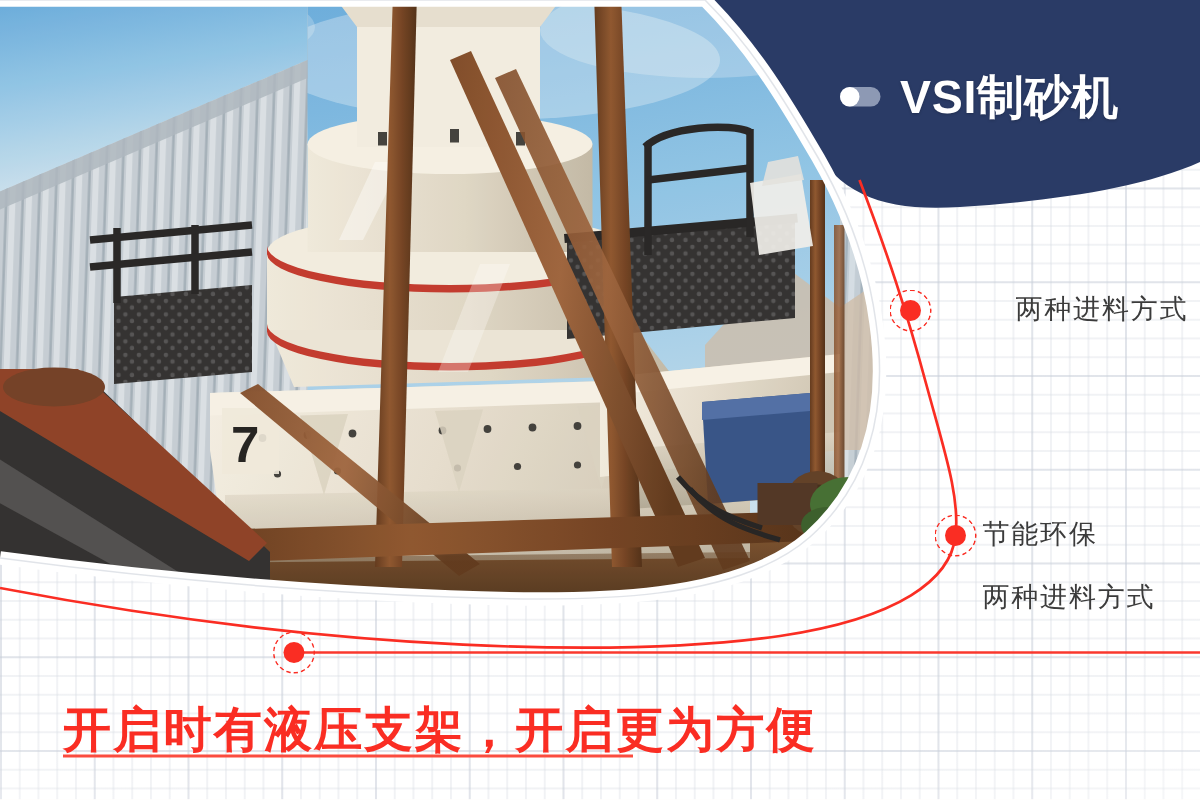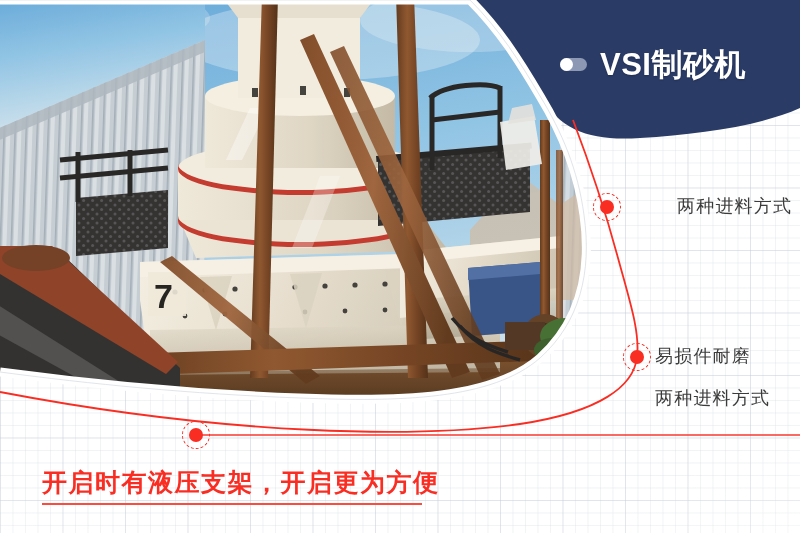--- a/index.html
+++ b/index.html
@@ -65,21 +65,21 @@
     position:absolute;color:#3b3b3b;font-size:18px;line-height:1;
     white-space:nowrap;letter-spacing:1.2px;
   }
   #feat-1{left:677px;top:197px;}
   #feat-2{left:655px;top:347px;}
   #feat-3{left:655px;top:389px;}
 
   
   .caption{
     position:absolute;left:42px;top:470px;
-    color:#fa2d23;font-size:25px;font-weight:bold;
+    color:#fa2d23;font-size:32px;font-weight:bold;
     letter-spacing:1.5px;white-space:nowrap;line-height:1;
   }
   .caption-rule{
     position:absolute;left:42px;top:503px;width:380px;height:2px;
     background:#fb4c3f;
   }
 
   
   .dot{position:absolute;width:28px;height:28px;}
   .dot .ring{
@@ -337,21 +337,21 @@
              C 420 438, 230 436, 0 392" fill="none" stroke="#fa2d23" stroke-width="1.8"></path>
     <path d="M 196 435 L 800 435" fill="none" stroke="#fa2d23" stroke-width="1.6" opacity=".95"></path>
   </svg>
 
   <div class="title-block">
     <span class="bullet"></span>
     <span class="title-text">VSI制砂机</span>
   </div>
 
   <div class="feat" id="feat-1">两种进料方式</div>
-  <div class="feat" id="feat-2">易损件耐磨</div>
+  <div class="feat" id="feat-2">节能环保</div>
   <div class="feat" id="feat-3">两种进料方式</div>
 
   <div class="dot" id="dot-1">
     <span class="ring"></span>
     <span class="core"></span>
   </div>
   <div class="dot" id="dot-2">
     <span class="ring"></span>
     <span class="core"></span>
   </div>

